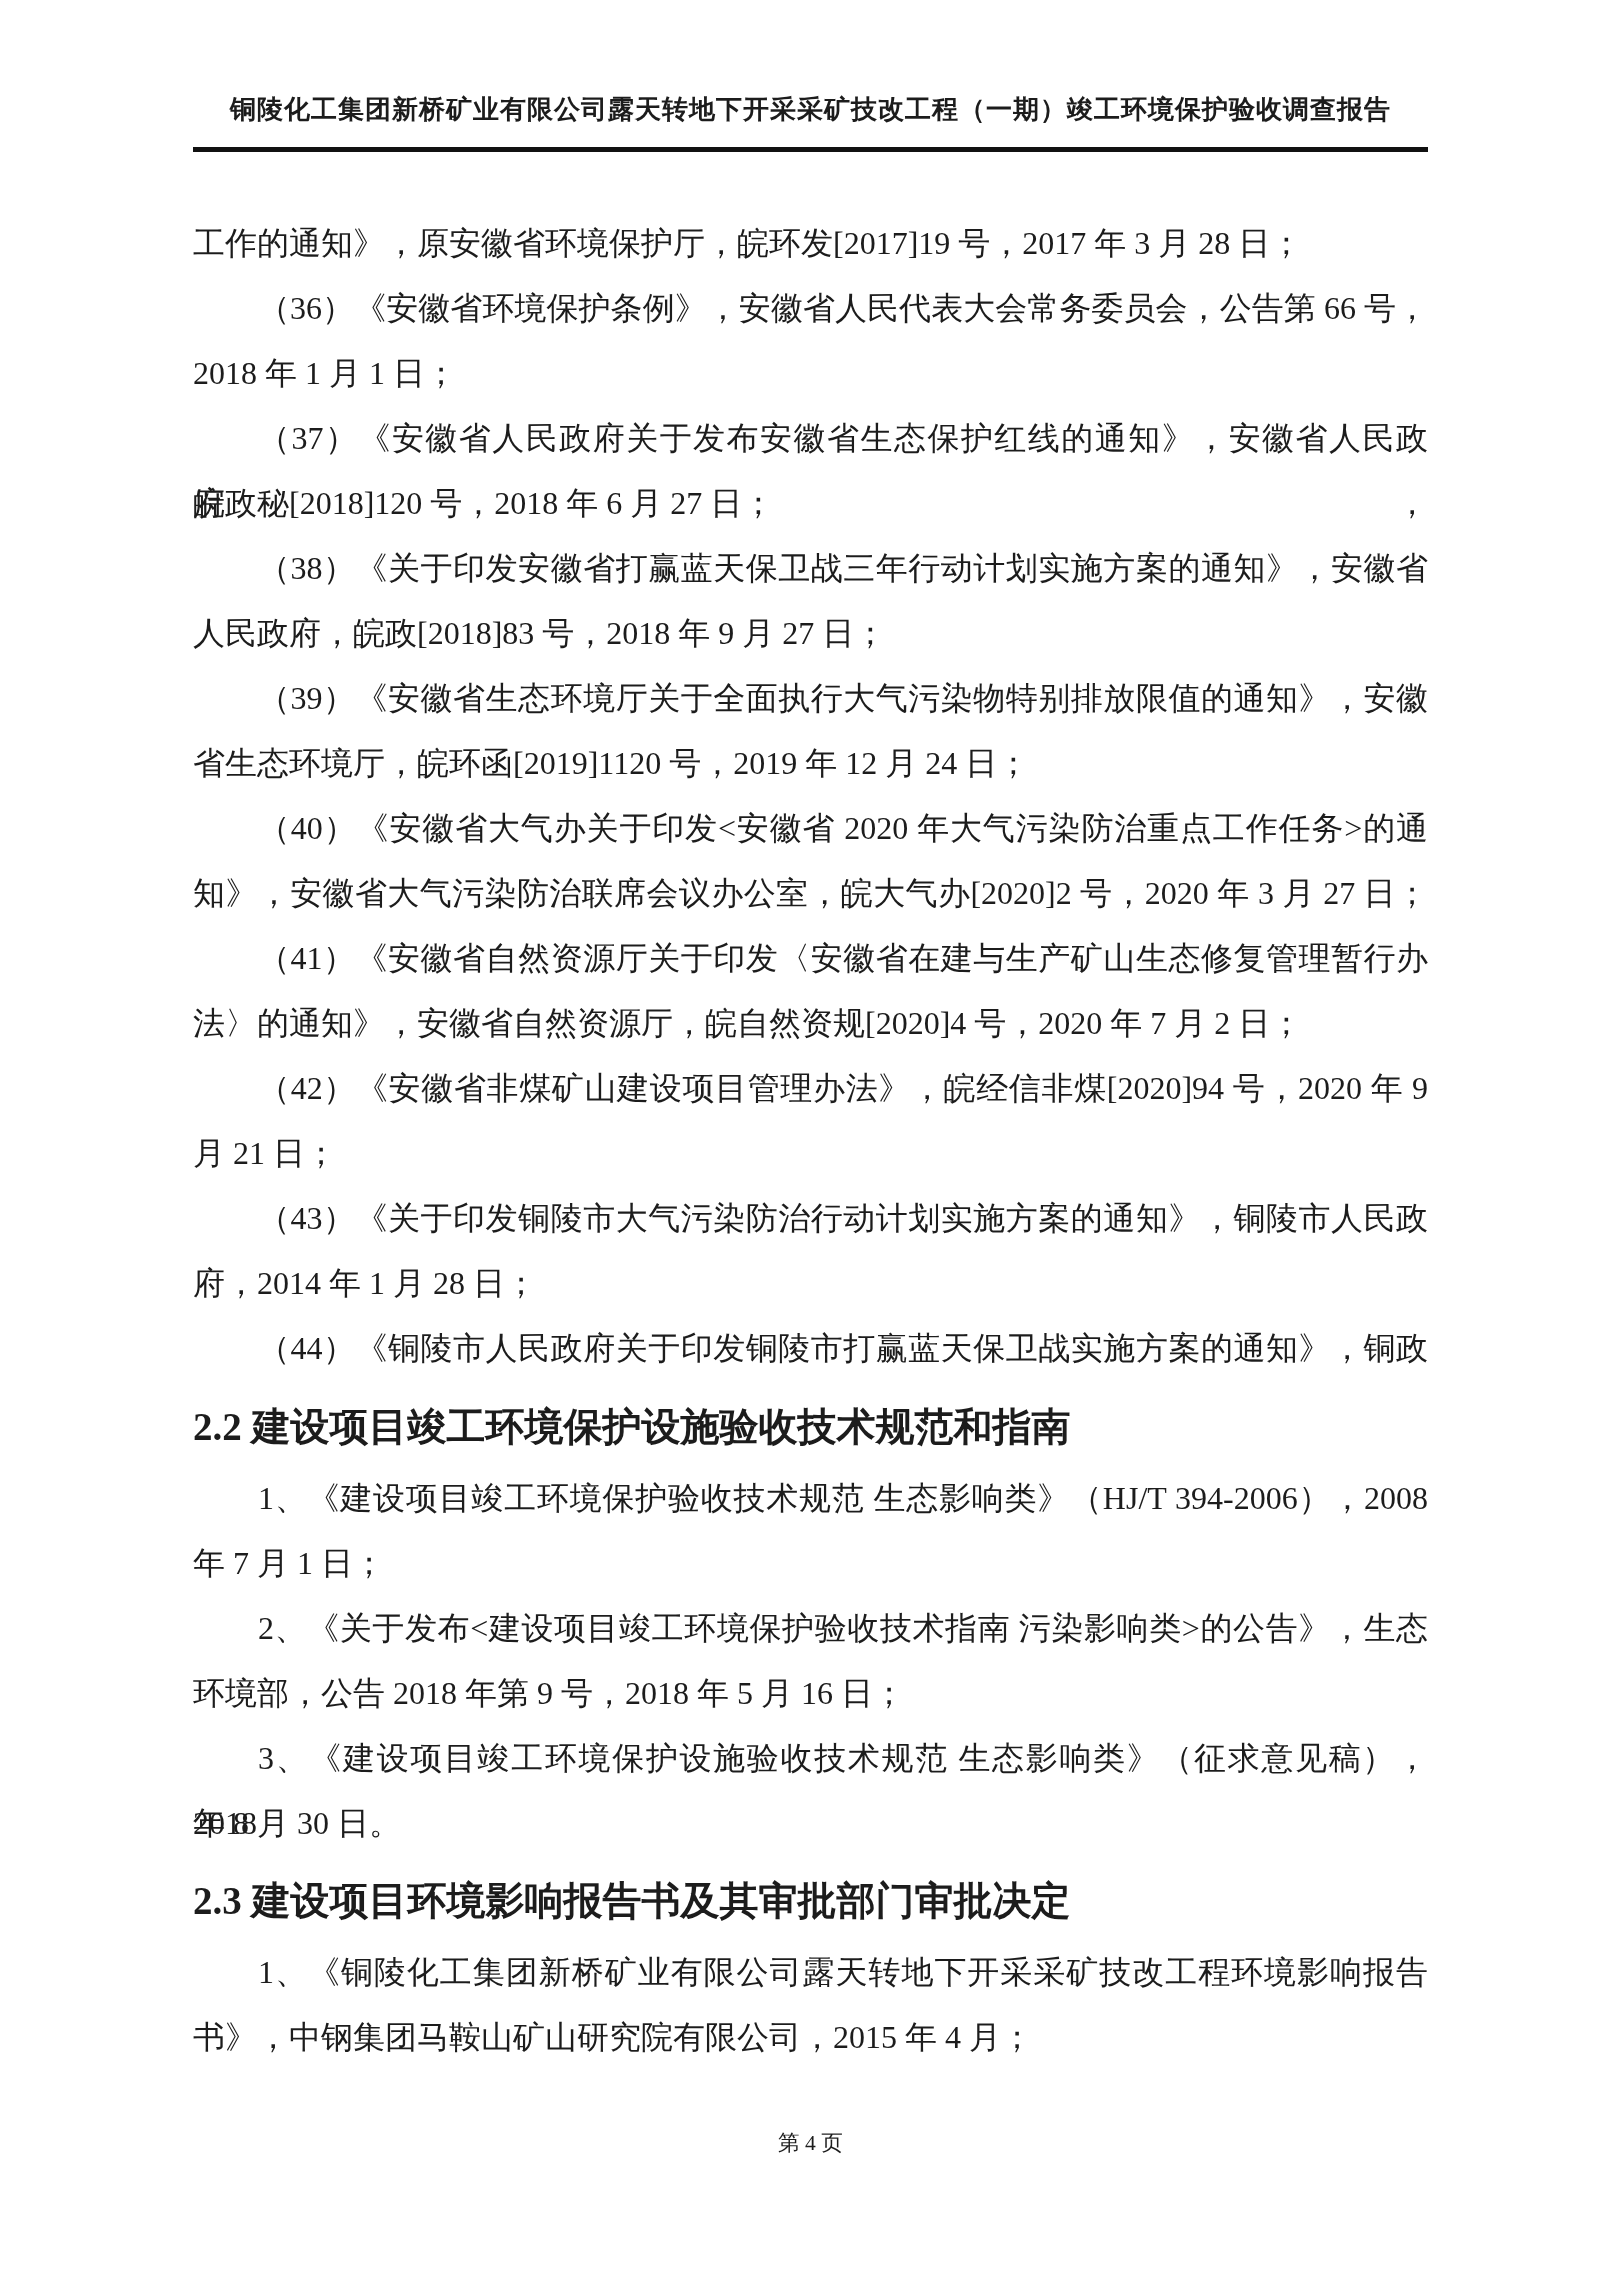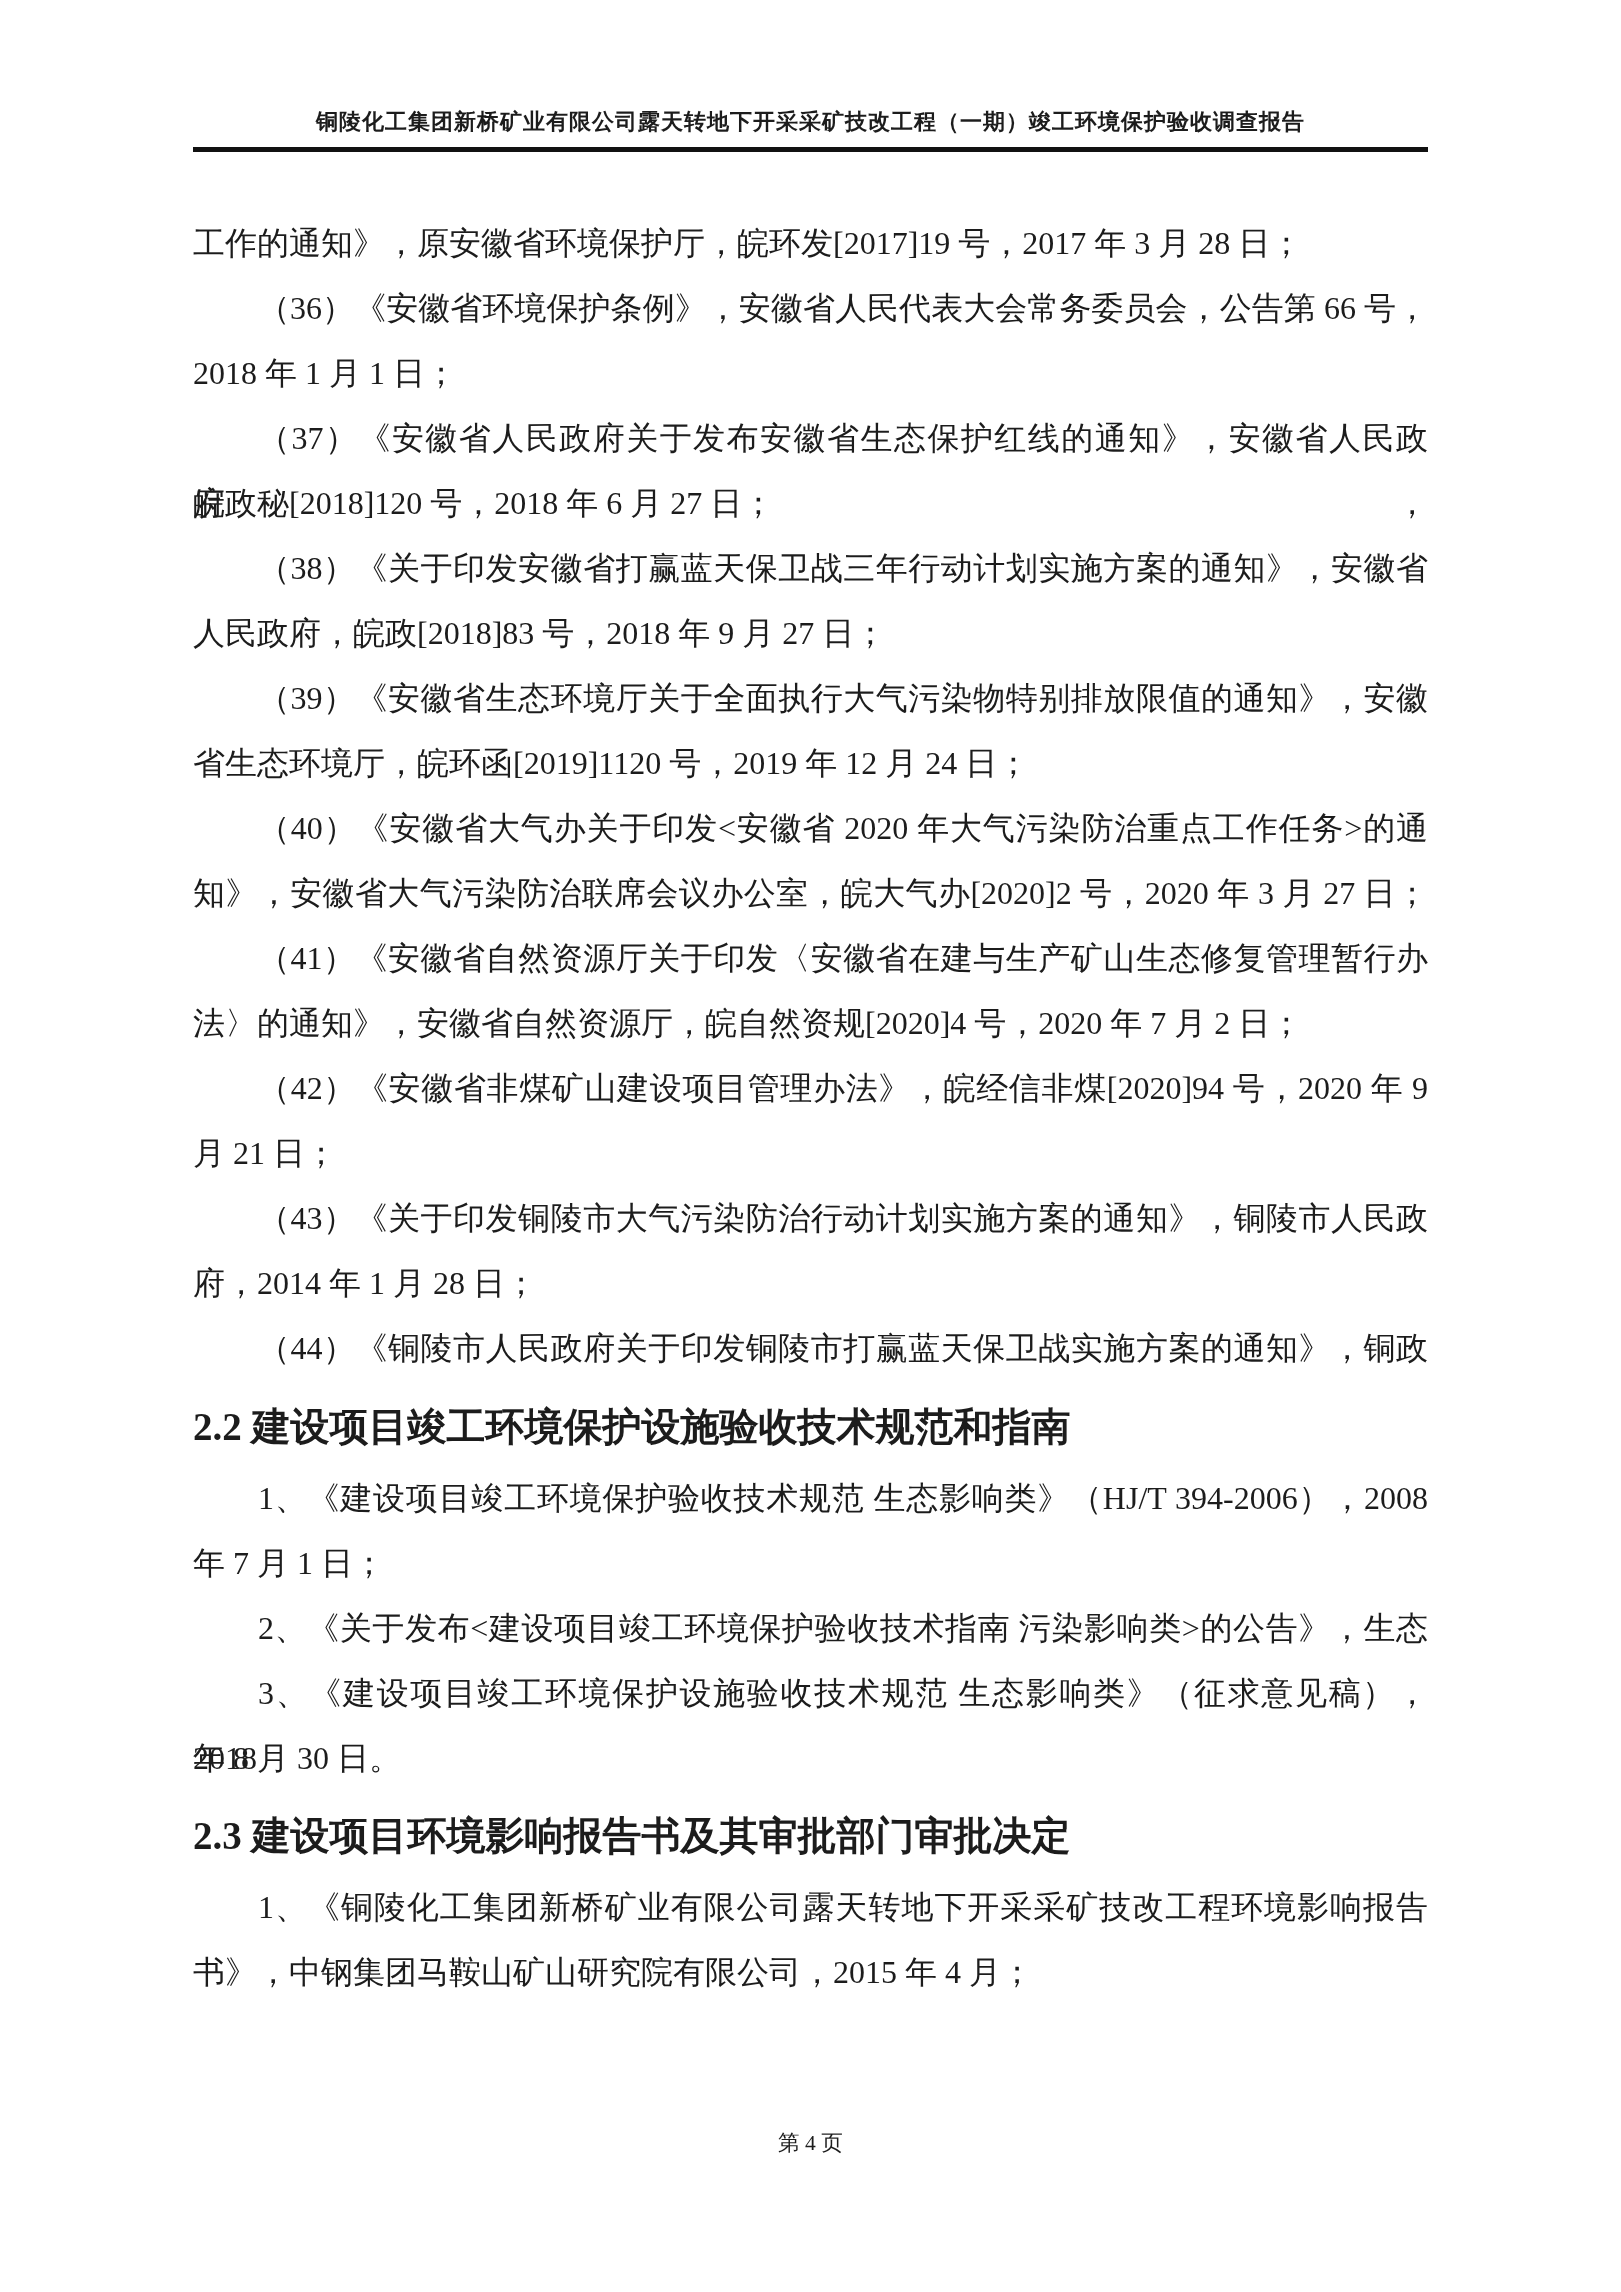--- a/index.html
+++ b/index.html
@@ -7,25 +7,25 @@
     position: relative;
     width: 1621px;
     height: 2293px;
     background: #ffffff;
     font-family: "Liberation Serif", "DejaVu Serif", serif;
     color: #1c1c1c;
     overflow: hidden;
   }
   .page-header {
     position: absolute;
-    top: 104px;
+    top: 92px;
     left: 193px;
     width: 1235px;
     text-align: center;
-    font-size: 22px;
+    font-size: 26px;
     line-height: 35px;
     font-weight: bold;
     letter-spacing: 1px;
     white-space: nowrap;
   }
   .header-rule {
     position: absolute;
     top: 147px;
     left: 193px;
     width: 1235px;
@@ -98,20 +98,21 @@
     <div class="line">月 21 日；</div>
     <div class="line indent fill">（43）《关于印发铜陵市大气污染防治行动计划实施方案的通知》，铜陵市人民政</div>
     <div class="line">府，2014 年 1 月 28 日；</div>
     <div class="line indent fill">（44）《铜陵市人民政府关于印发铜陵市打赢蓝天保卫战实施方案的通知》，铜政</div>
 
     <div class="section-heading">2.2 建设项目竣工环境保护设施验收技术规范和指南</div>
 
     <div class="line indent fill">1、《建设项目竣工环境保护验收技术规范 生态影响类》（HJ/T 394-2006），2008</div>
     <div class="line">年 7 月 1 日；</div>
     <div class="line indent fill">2、《关于发布&lt;建设项目竣工环境保护验收技术指南 污染影响类&gt;的公告》，生态</div>
+    <div class="line">环境部，公告 2018 年第 9 号，2018 年 5 月 16 日；</div>
     <div class="line indent fill">3、《建设项目竣工环境保护设施验收技术规范 生态影响类》（征求意见稿），2018</div>
     <div class="line">年 8 月 30 日。</div>
 
     <div class="section-heading">2.3 建设项目环境影响报告书及其审批部门审批决定</div>
 
     <div class="line indent fill">1、《铜陵化工集团新桥矿业有限公司露天转地下开采采矿技改工程环境影响报告</div>
     <div class="line">书》，中钢集团马鞍山矿山研究院有限公司，2015 年 4 月；</div>
 
   </div>
 

